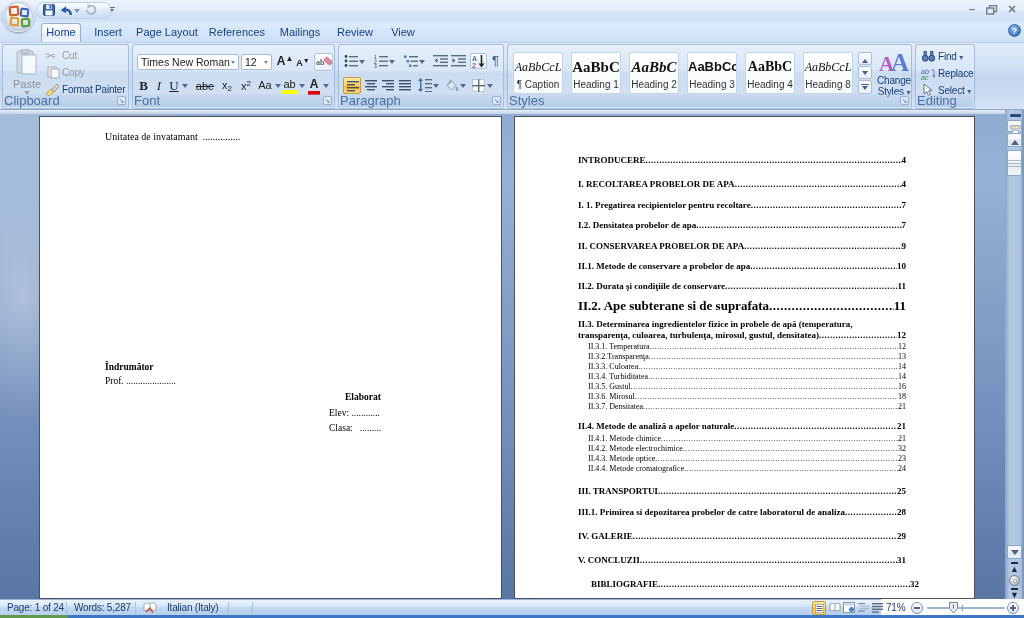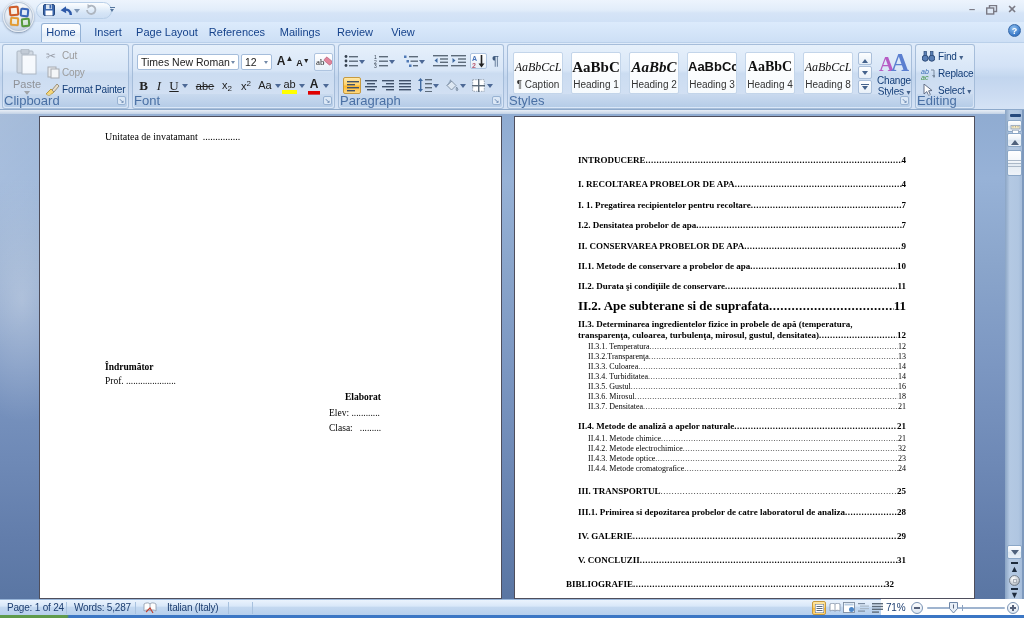--- a/index.html
+++ b/index.html
@@ -420,41 +420,41 @@
     <div class="toc" style="left:73px;top:336px;width:318px;font-size:8px">
         <b style="font-weight:normal">II.4.3. Metode optice</b>
         <span class="dots">...................................................................................................................................</span>
         <b style="font-weight:normal">23</b>
       </div>
     <div class="toc" style="left:73px;top:346px;width:318px;font-size:8px">
         <b style="font-weight:normal">II.4.4. Metode cromatografice</b>
         <span class="dots">...................................................................................................................................</span>
         <b style="font-weight:normal">24</b>
       </div>
-    <div class="toc" style="left:63px;top:369px;width:328px;font-size:9px;font-weight:normal">
+    <div class="toc" style="left:63px;top:369px;width:328px;font-size:9px;font-weight:bold">
         <b>III. TRANSPORTUL</b>
         <span class="dots">...................................................................................................................................</span>
         <b>25</b>
       </div>
     <div class="toc" style="left:63px;top:390px;width:328px;font-size:9px;font-weight:bold">
         <b>III.1. Primirea si depozitarea probelor de catre laboratorul de analiza</b>
         <span class="dots">...................................................................................................................................</span>
         <b>28</b>
       </div>
     <div class="toc" style="left:63px;top:414px;width:328px;font-size:9px;font-weight:bold">
         <b>IV. GALERIE</b>
         <span class="dots">...................................................................................................................................</span>
         <b>29</b>
       </div>
     <div class="toc" style="left:63px;top:438px;width:328px;font-size:9px;font-weight:bold">
         <b>V. CONCLUZII</b>
         <span class="dots">...................................................................................................................................</span>
         <b>31</b>
       </div>
-    <div class="toc" style="left:51px;top:462px;width:328px;font-size:9px;font-weight:bold">
+    <div class="toc" style="left:76px;top:462px;width:328px;font-size:9px;font-weight:bold">
         <b>BIBLIOGRAFIE</b>
         <span class="dots">...................................................................................................................................</span>
         <b>32</b>
       </div>
   </div>
   <div id="sbtrack"></div>
   <div class="abs" style="left:1022px;top:0;width:2px;height:489px;background:#7e99bd"></div>
   <div class="abs" style="left:1010px;top:4px;width:11px;height:3px;background:#26497c;border-radius:1px"></div>
   <div class="sbtn" style="top:10px;height:12px"><svg style="margin:1px 0 0 2px" width="11" height="10" viewBox="0 0 11 10">
         <rect x="1" y="0.5" width="9" height="3.4" fill="#f3e9c8" stroke="#93a4ba" stroke-width=".8"></rect>

